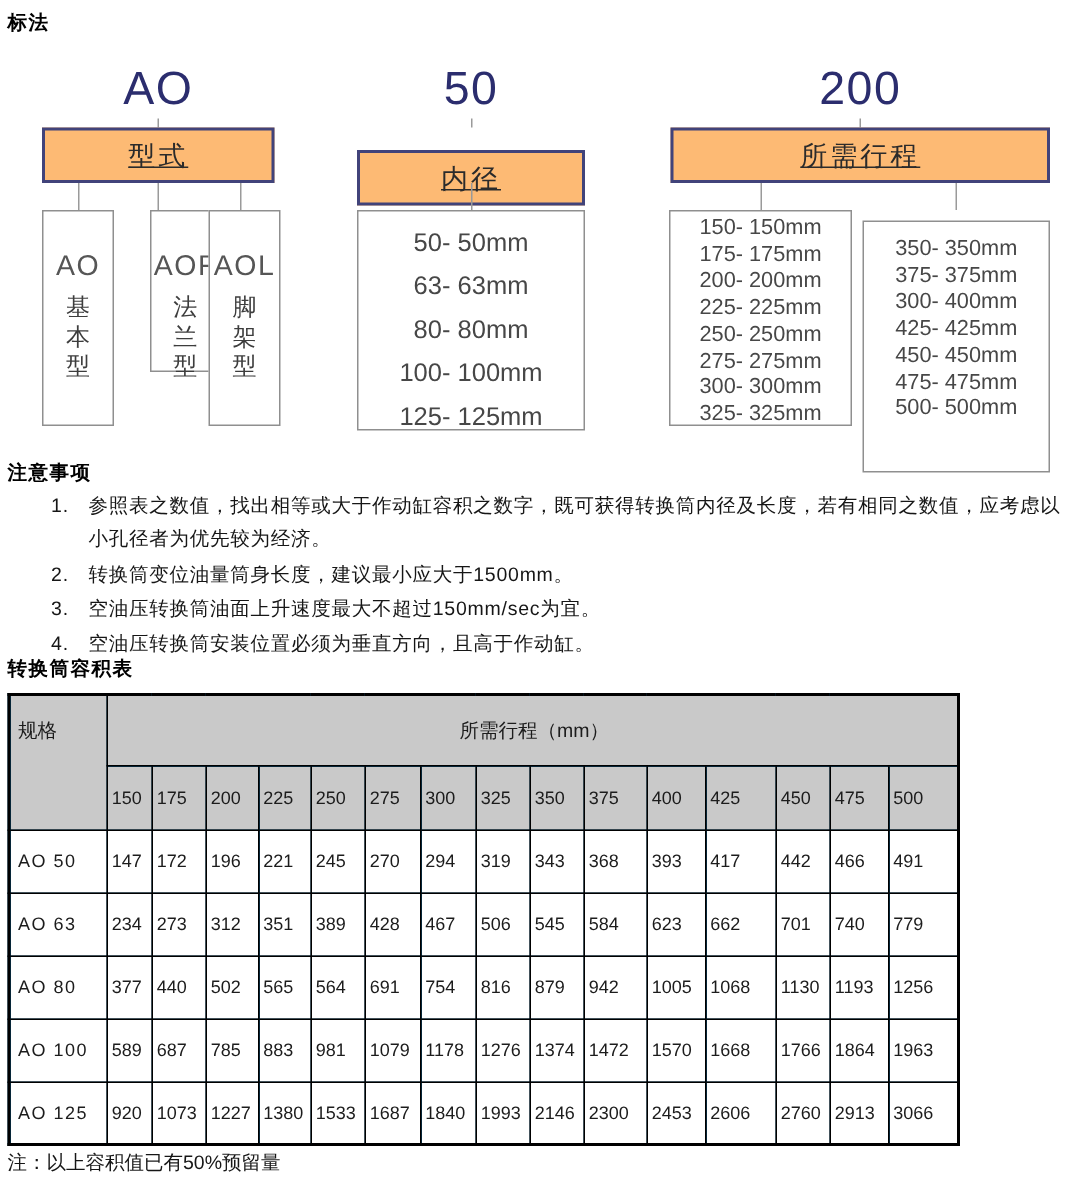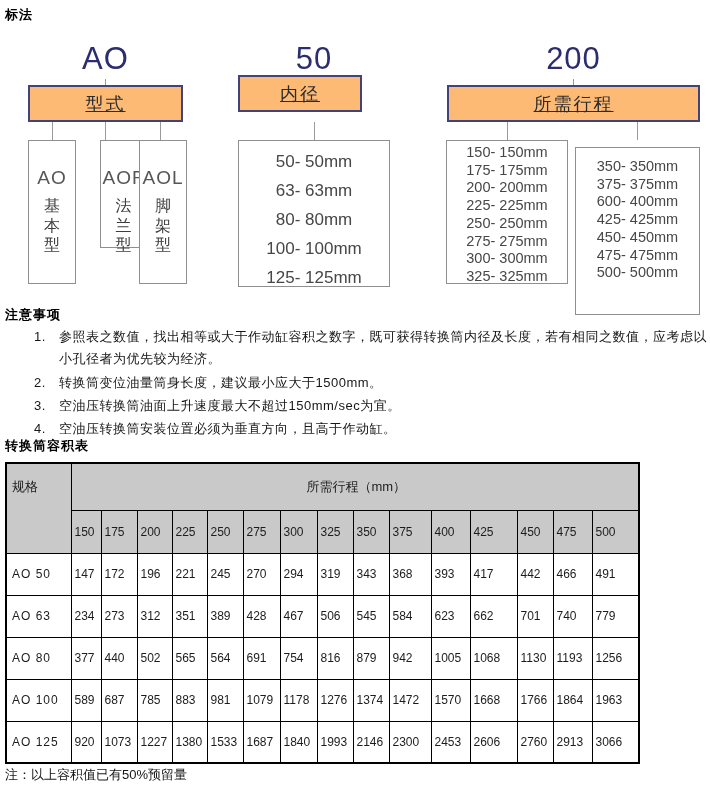--- a/index.html
+++ b/index.html
@@ -82,21 +82,21 @@
   <div class="type-code">AOF</div>
   <div class="type-name">法兰型</div>
 </div>
 <div class="abs type-box" style="left:139px; top:140px; width:48px; height:144px;">
   <div class="type-code">AOL</div>
   <div class="type-name">脚架型</div>
 </div>
 
 <div class="abs code" style="left:238px; top:40px; width:152px;">50</div>
 <div class="abs vstub" style="left:314px; top:79px; height:6px;"></div>
-<div class="abs cat-box" style="left:238px; top:75px; width:124px; height:37px;">内径</div>
+<div class="abs cat-box" style="left:238px; top:100px; width:152px; height:37px;">内径</div>
 <div class="abs vstub" style="left:314px; top:122px; height:18px;"></div>
 <div class="abs opt-box bore" style="left:238px; top:140px; width:152px; height:147px;">
     <div>50-  50mm</div>
     <div>63-  63mm</div>
     <div>80-  80mm</div>
     <div>100-  100mm</div>
     <div>125-  125mm</div>
   </div>
 
 <div class="abs code" style="left:447px; top:40px; width:253px;">200</div>
@@ -110,21 +110,21 @@
     <div>200-  200mm</div>
     <div>225-  225mm</div>
     <div>250-  250mm</div>
     <div>275-  275mm</div>
     <div>300-  300mm</div>
     <div>325-  325mm</div>
   </div>
 <div class="abs opt-box stroke c2" style="left:575px; top:147px; width:125px; height:168px;">
     <div>350-  350mm</div>
     <div>375-  375mm</div>
-    <div>600-  400mm</div>
+    <div>300-  400mm</div>
     <div>425-  425mm</div>
     <div>450-  450mm</div>
     <div>475-  475mm</div>
     <div>500-  500mm</div>
   </div>
 
 <div class="abs sec-heading" style="left:5px; top:306px;">注意事项</div>
 <ol class="abs notes-list" style="left:28px; top:326px; width:658px;">
   <li>参照表之数值，找出相等或大于作动缸容积之数字，既可获得转换筒内径及长度，若有相同之数值，应考虑以小孔径者为优先较为经济。</li>
   <li>转换筒变位油量筒身长度，建议最小应大于1500mm。</li>

